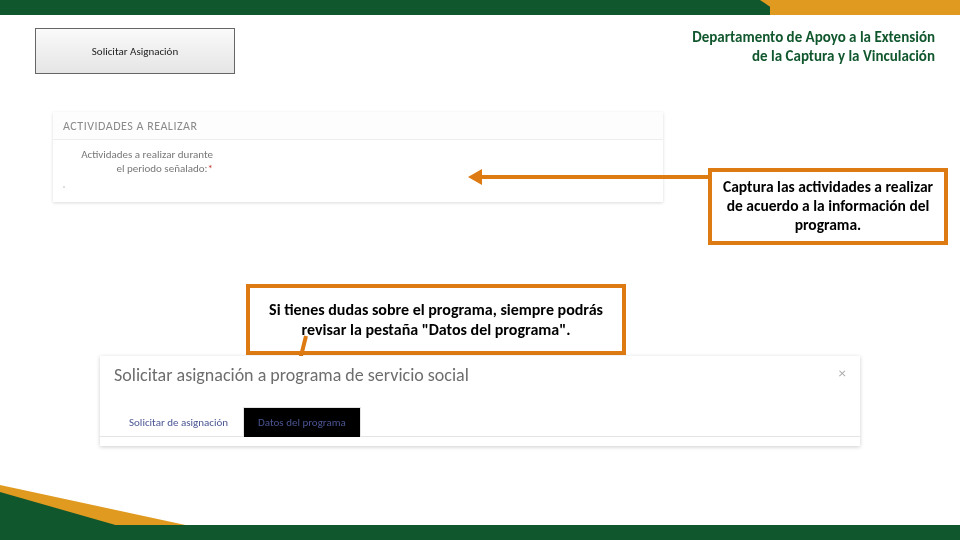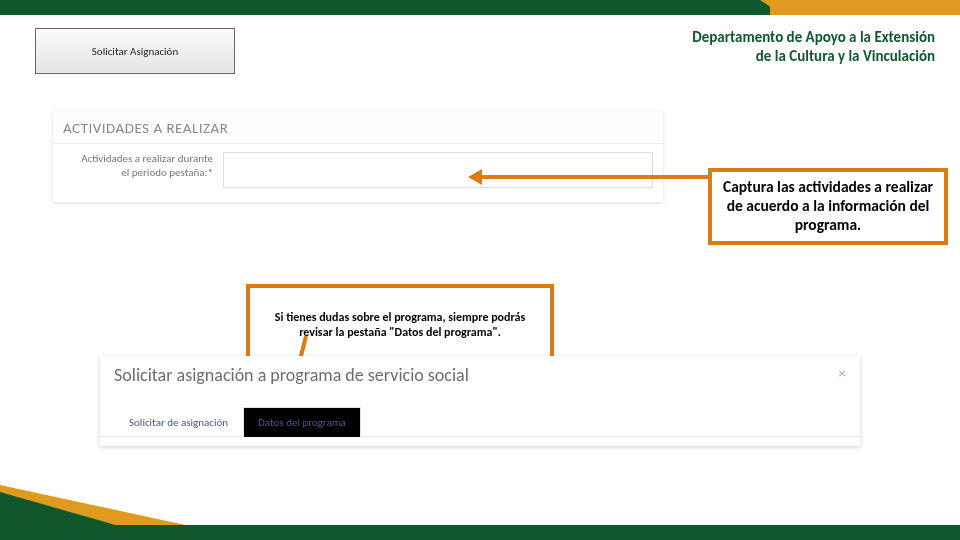--- a/index.html
+++ b/index.html
@@ -71,32 +71,33 @@
   .activities-panel {
     position: absolute;
     top: 112px;
     left: 53px;
     width: 610px;
     height: 90px;
     background: #fff;
     box-shadow: 0 1px 3px rgba(0,0,0,0.15);
   }
   .activities-head {
-    font-size: 15px;
+    font-size: 12px;
     color: #8a8a8a;
     letter-spacing: 0.5px;
     padding: 7px 10px 6px 10px;
     border-bottom: 1px solid #eee;
     background: #fdfdfd;
   }
   .activities-row {
     display: flex;
     align-items: flex-start;
     padding: 8px 10px;
     gap: 10px;
+    flex-direction: column;
   }
   .activities-label {
     font-size: 11px;
     color: #777;
     text-align: right;
     width: 150px;
     line-height: 1.25;
   }
   .activities-label .ast { color: #c0392b; }
   .activities-input {
@@ -139,26 +140,26 @@
     border-right: 14px solid #dd7a12;
     border-top: 8px solid transparent;
     border-bottom: 8px solid transparent;
   }
 
   
   .callout-m {
     position: absolute;
     top: 284px;
     left: 246px;
-    width: 308px;
+    width: 380px;
     border: 4px solid #dd7a12;
     background: #fff;
-    padding: 22px 10px;
+    padding: 12px 10px;
     text-align: center;
-    font-size: 12px;
+    font-size: 16px;
     line-height: 1.22;
     font-weight: 600;
   }
 
   
   .arrow2-wrap {
     position: absolute;
     left: 286px;
     top: 336px;
     width: 40px;
@@ -260,30 +261,30 @@
 
 <div class="topbar"></div>
 <div class="topbar-wedge"></div>
 
 <div class="header">
   <div class="btn-label">
     <span>Solicitar Asignación</span>
   </div>
   <div class="dept">
     <div>Departamento de Apoyo a la Extensión</div>
-    <div>de la Cultura y la Vinculación</div>
+    <div>de la Captura y la Vinculación</div>
   </div>
 </div>
 
 <div class="activities-panel">
   <div class="activities-head">ACTIVIDADES A REALIZAR</div>
   <div class="activities-row">
     <div class="activities-label">
       <span>Actividades a realizar durante</span><br>
-      <span>el periodo pestaña:</span><span class="ast">*</span>
+      <span>el periodo señalado:</span><span class="ast">*</span>
     </div>
     <div class="activities-input"></div>
   </div>
 </div>
 
 <div class="callout-r">
   <span>Captura las actividades a realizar de acuerdo a la información del programa.</span>
 </div>
 <div class="arrow1"></div>
 

